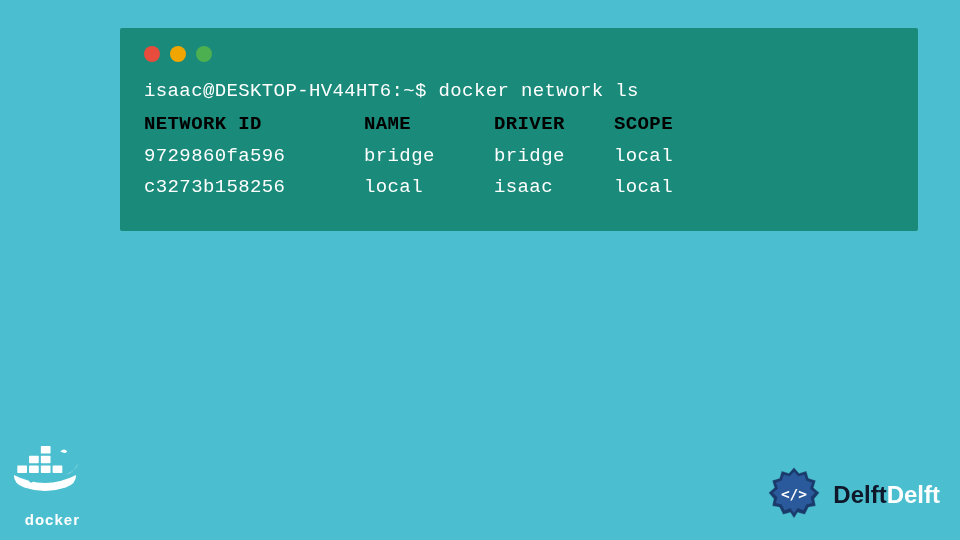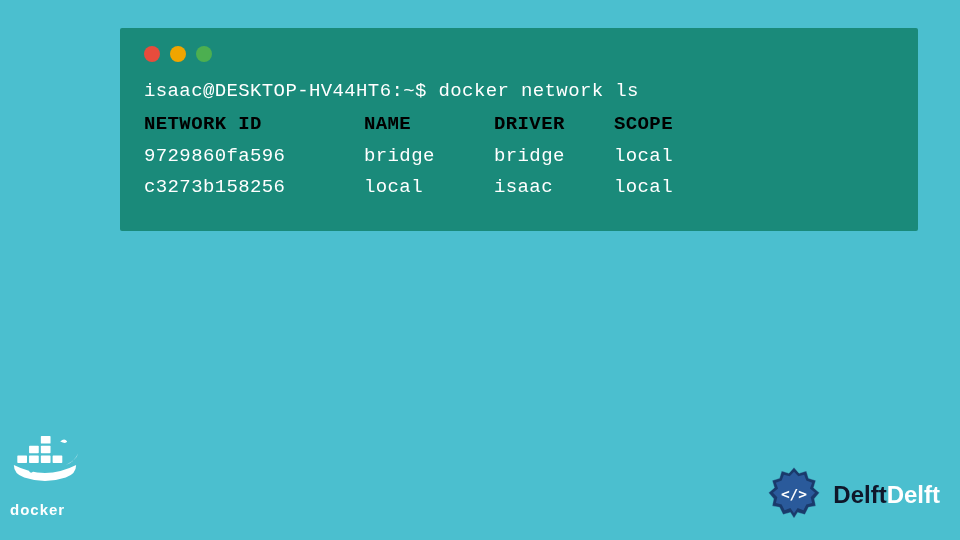--- a/index.html
+++ b/index.html
@@ -64,25 +64,25 @@
     }
 
     .col-id   { display: inline-block; width: 220px; }
     .col-name { display: inline-block; width: 130px; }
     .col-driver { display: inline-block; width: 120px; }
     .col-scope  { display: inline-block; width: 80px; }
 
     
     .docker-logo {
       position: absolute;
-      bottom: 22px;
+      bottom: 12px;
       left: 10px;
       display: flex;
       flex-direction: column;
-      align-items: flex-start;
+      align-items: flex-end;
       gap: 20px;
     }
 
     .docker-whale {
       width: 70px;
       height: 45px;
     }
 
     .docker-text {
       color: #FFFFFF;

